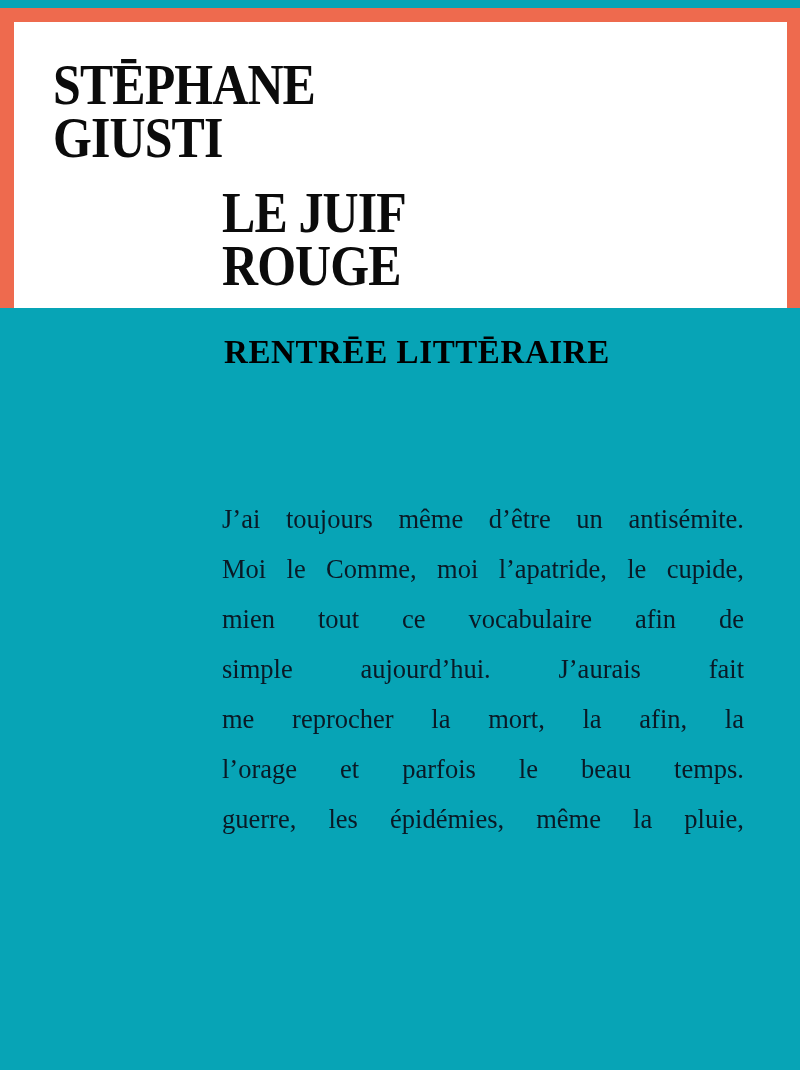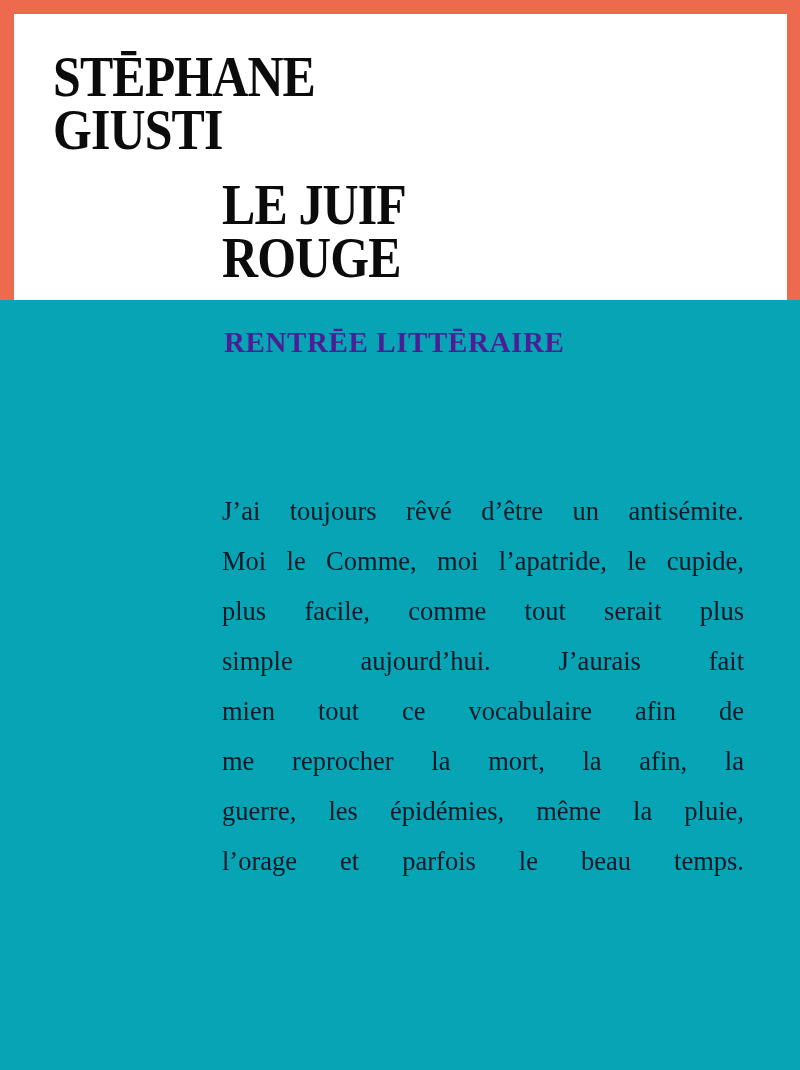--- a/index.html
+++ b/index.html
@@ -2,21 +2,21 @@
 <html><head>
   <meta charset="utf-8">
   <style>
     * { margin: 0; padding: 0; box-sizing: border-box; }
     html, body { width: 800px; height: 1070px; overflow: hidden; }
     body {
       position: relative;
       background: #07a4b6;
       font-family: "Liberation Serif", "DejaVu Serif", serif;
     }
-    .cover { position: absolute; left: 0; top: 0; width: 800px; height: 780px; }
+    .cover { position: absolute; left: 0; top: 8px; width: 800px; height: 780px; }
 
     
     .top-panel {
       position: absolute;
       left: 0; top: 0;
       width: 800px; height: 300px;
       background: #ee6a4e;
     }
     .top-inner {
       position: absolute;
@@ -52,23 +52,23 @@
     }
     .title-1 { top: 176px; }
     .title-2 { top: 229px; }
 
     
     .collection {
       position: absolute;
       left: 224px; top: 328px;
       font-family: "Liberation Serif", "DejaVu Serif", serif;
       font-weight: 700;
-      font-size: 29px;
+      font-size: 33px;
       letter-spacing: 0.6px;
-      color: #4c1d95;
+      color: #000000;
       white-space: nowrap;
       line-height: 1;
     }
 
     .excerpt {
       position: absolute;
       left: 222px; top: 486px;
       width: 522px;
       font-family: "Liberation Serif", "DejaVu Serif", serif;
       font-size: 26.5px;
@@ -119,24 +119,23 @@
 
   <div class="author-line author-1">STĒPHANE</div>
   <div class="author-line author-2">GIUSTI</div>
 
   <div class="title-line title-1">LE JUIF</div>
   <div class="title-line title-2">ROUGE</div>
 
   <div class="collection">RENTRĒE LITTĒRAIRE</div>
 
   <div class="excerpt">
-    <span class="excerpt-line first">J’ai toujours rêvé d’être un antisémite.</span>
+    <span class="excerpt-line first">J’ai toujours même d’être un antisémite.</span>
     <span class="excerpt-line">Moi le Comme, moi l’apatride, le cupide,</span>
-    <span class="excerpt-line">plus facile, comme tout serait plus</span>
+    <span class="excerpt-line">mien tout ce vocabulaire afin de</span>
     <span class="excerpt-line">simple aujourd’hui. J’aurais fait</span>
-    <span class="excerpt-line">mien tout ce vocabulaire afin de</span>
     <span class="excerpt-line">me reprocher la mort, la afin, la</span>
+    <span class="excerpt-line">l’orage et parfois le beau temps.</span>
     <span class="excerpt-line">guerre, les épidémies, même la pluie,</span>
-    <span class="excerpt-line">l’orage et parfois le beau temps.</span>
   </div>
 
 
 </div>
 
 </body></html>

